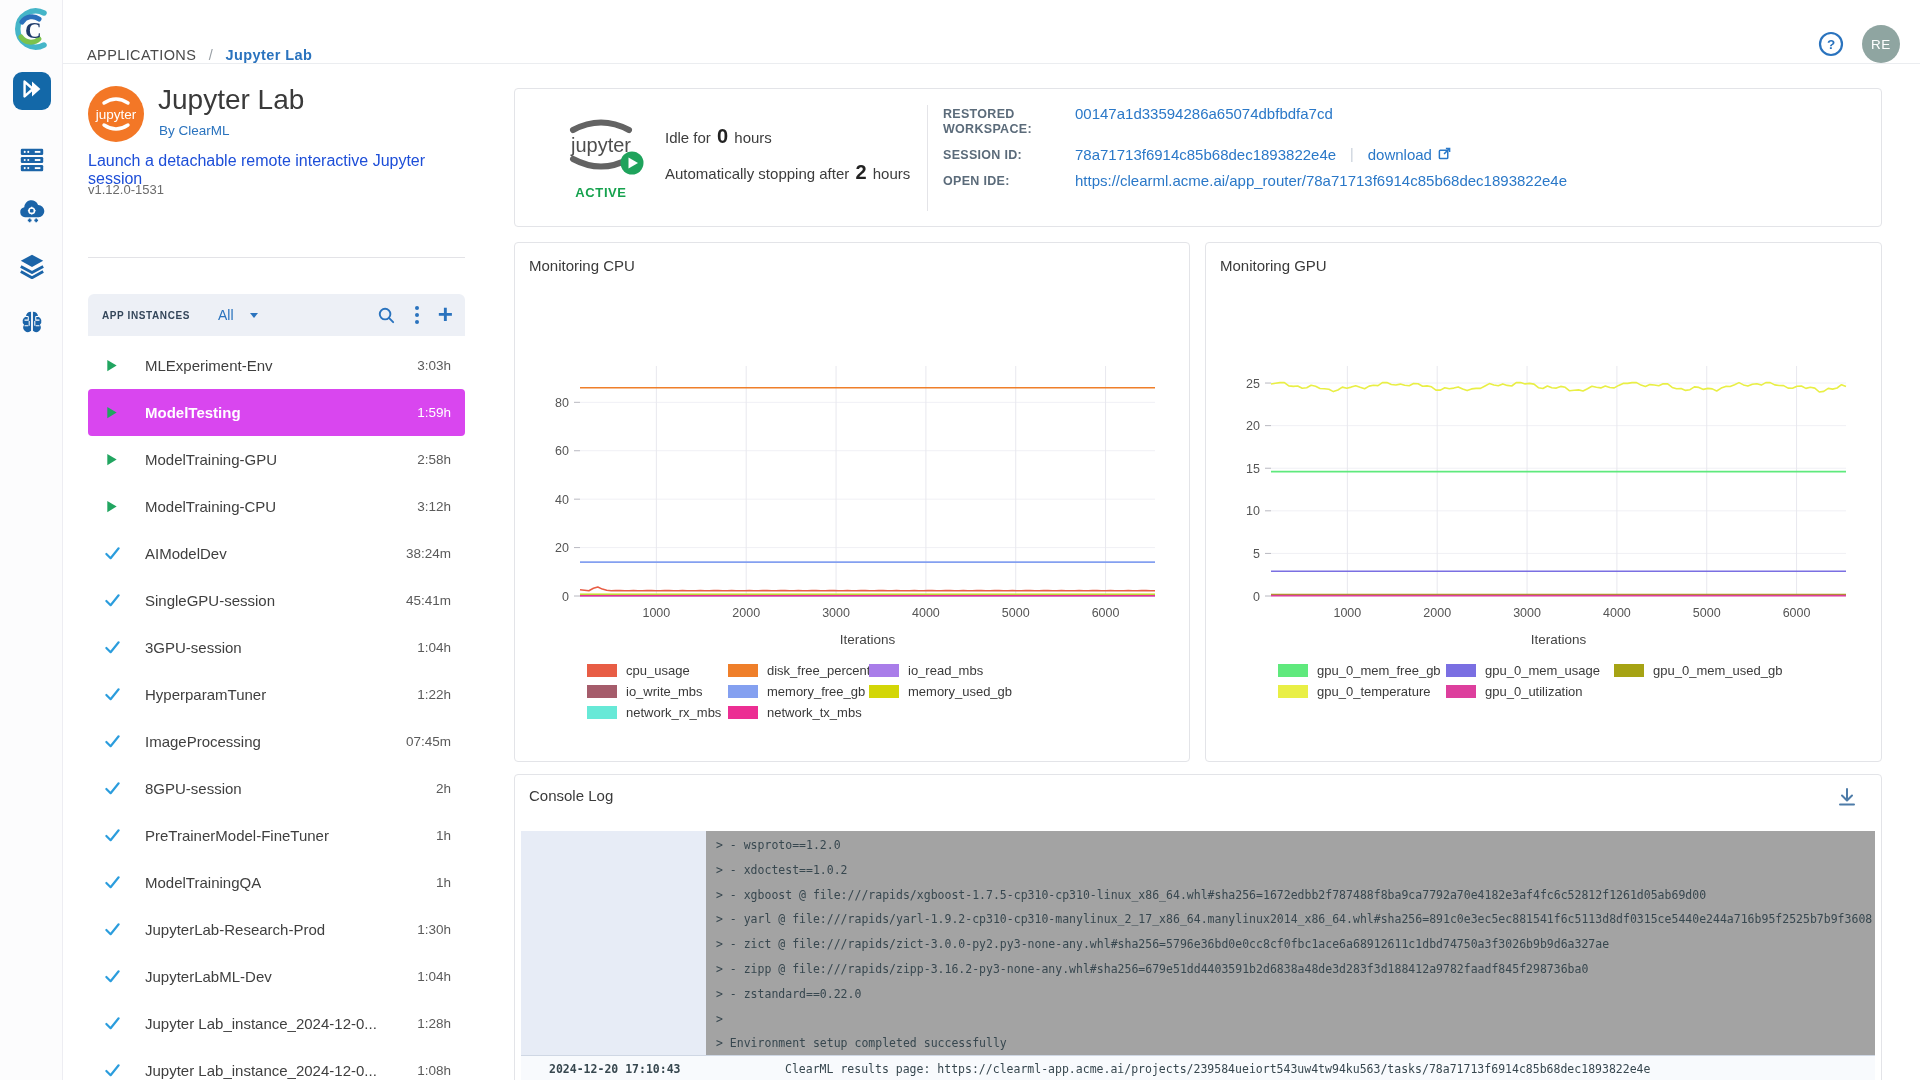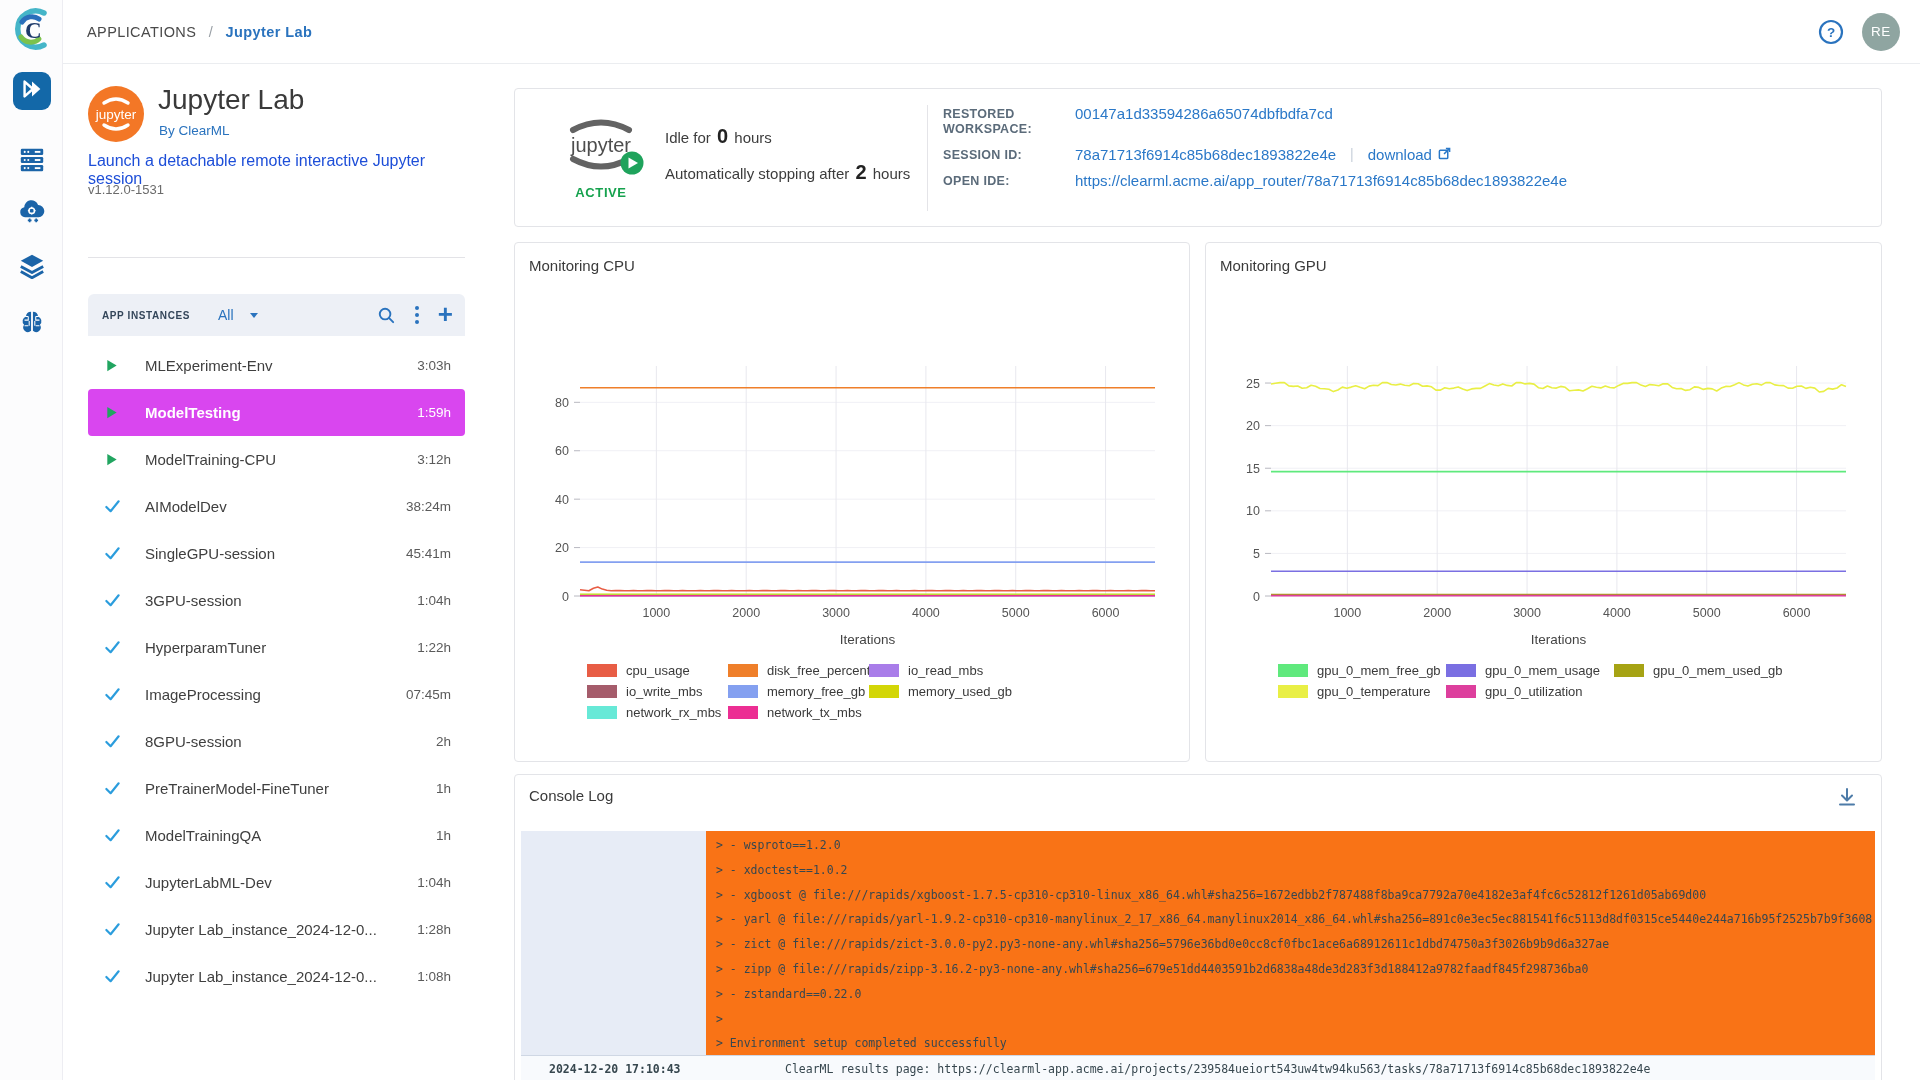--- a/index.html
+++ b/index.html
@@ -6,21 +6,21 @@
   html,body { width:1920px; height:1080px; overflow:hidden; background:#fff;
     font-family:"Liberation Sans", sans-serif; color:#3c3c3c; }
 
   
   .rail { position:absolute; left:0; top:0; width:63px; height:1080px; background:#fcfcfd; border-right:1px solid #ededf2; z-index:5; }
   .rail .logo { position:absolute; left:8px; top:6px; width:46px; height:46px; cursor:pointer; }
   .rail-btn { position:absolute; left:16px; width:32px; height:32px; display:flex; align-items:center; justify-content:center; cursor:pointer; }
   .rail-btn.tile { left:13px; width:38px; height:38px; background:#1368a8; border-radius:9px; }
 
   
-  .topbar { position:absolute; left:63px; top:0; right:0; height:64px; background:#fff; border-bottom:1px solid #ebedf0; display:flex; align-items:center; }
+  .topbar { position:absolute; left:63px; top:0; right:0; height:64px; background:#fff; border-bottom:1px solid #ebedf0; display:flex; align-items:flex-end; }
   .crumb { margin-left:24px; font-size:14.5px; letter-spacing:.4px; }
   .crumb .root { color:#4a4a4a; cursor:pointer; }
   .crumb .sep { color:#9aa0a6; margin:0 8px; }
   .crumb .cur { color:#2a73be; font-weight:bold; }
   .topbar-right { margin-left:auto; margin-right:20px; display:flex; align-items:center; gap:18px; }
   .help { width:26px; height:26px; }
   .avatar { width:38px; height:38px; border-radius:50%; background:#8fa5a1; color:#fff; font-size:13.5px; display:flex; align-items:center; justify-content:center; letter-spacing:.5px; }
 
   
   .leftpanel { position:absolute; left:63px; top:64px; width:427px; height:1016px; background:#fff; }
@@ -75,21 +75,21 @@
   .chart-legend { position:absolute; left:72px; top:420px; display:grid; grid-row-gap:6px; }
   .cpu-card .chart-legend { grid-template-columns:repeat(3,141px); }
   .gpu-card .chart-legend { grid-template-columns:repeat(3,168px); }
   .lg-item { display:flex; align-items:center; }
   .swatch { width:30px; height:13px; margin-right:9px; flex:none; }
   .lg-label { font-size:13px; color:#3a3a3a; white-space:nowrap; }
 
   
   .console-title { position:absolute; left:14px; top:12px; font-size:15px; color:#3a3a3a; }
   .dl-icon { position:absolute; right:22px; top:10px; width:24px; height:24px; cursor:pointer; }
-  .log-area { position:absolute; left:6px; top:56px; width:1354px; height:224px; background:#f97316; overflow:hidden; }
+  .log-area { position:absolute; left:6px; top:56px; width:1354px; height:224px; background:#a3a3a3; overflow:hidden; }
   .gutter { position:absolute; left:0; top:0; width:185px; height:100%; background:#e7ecf6; }
   .log-lines { position:absolute; left:195px; top:2px; right:4px; font-family:"DejaVu Sans Mono", monospace; font-size:11.5px; line-height:24.8px; color:#37474f; white-space:pre; }
   .log-footer { position:absolute; left:6px; top:280px; width:1354px; height:28px; background:#f8fafd; border-top:1px solid #cfd7e4; border-bottom:1px solid #cfd7e4; font-family:"DejaVu Sans Mono", monospace; font-size:11.5px; color:#37474f; }
   .log-footer .ts { position:absolute; left:28px; top:6px;font-weight:bold; }
   .log-footer .txt { position:absolute; left:264px; top:6px; white-space:nowrap; }
 </style>
 </head>
 <body>
 
 <div class="rail">
@@ -231,20 +231,29 @@
           </span>
           <span class="nm">ModelTesting</span>
           <span class="dur">1:59h</span>
         </div>
         <div class="irow">
           <span style="width: 17px; display: flex; align-items: center;">
             <svg viewBox="0 0 16 16" width="15" height="15">
               <path d="M3.5 2 L13.5 8 L3.5 14 Z" fill="#21a560"></path>
             </svg>
           </span>
+          <span class="nm">ModelTraining-GPU</span>
+          <span class="dur">2:58h</span>
+        </div>
+        <div class="irow">
+          <span style="width: 17px; display: flex; align-items: center;">
+            <svg viewBox="0 0 16 16" width="15" height="15">
+              <path d="M3.5 2 L13.5 8 L3.5 14 Z" fill="#21a560"></path>
+            </svg>
+          </span>
           <span class="nm">ModelTraining-CPU</span>
           <span class="dur">3:12h</span>
         </div>
         <div class="irow">
           <span style="width: 17px; display: flex; align-items: center;">
             <svg viewBox="0 0 18 18" width="17" height="17">
               <path d="M2.5 9.5 L7 14 L15.5 3.5" stroke="#2b9ddd" stroke-width="2.3" fill="none" stroke-linecap="round" stroke-linejoin="round"></path>
             </svg>
           </span>
           <span class="nm">AIModelDev</span>
@@ -305,20 +314,29 @@
           <span class="dur">1h</span>
         </div>
         <div class="irow">
           <span style="width: 17px; display: flex; align-items: center;">
             <svg viewBox="0 0 18 18" width="17" height="17">
               <path d="M2.5 9.5 L7 14 L15.5 3.5" stroke="#2b9ddd" stroke-width="2.3" fill="none" stroke-linecap="round" stroke-linejoin="round"></path>
             </svg>
           </span>
           <span class="nm">ModelTrainingQA</span>
           <span class="dur">1h</span>
+        </div>
+        <div class="irow">
+          <span style="width: 17px; display: flex; align-items: center;">
+            <svg viewBox="0 0 18 18" width="17" height="17">
+              <path d="M2.5 9.5 L7 14 L15.5 3.5" stroke="#2b9ddd" stroke-width="2.3" fill="none" stroke-linecap="round" stroke-linejoin="round"></path>
+            </svg>
+          </span>
+          <span class="nm">JupyterLab-Research-Prod</span>
+          <span class="dur">1:30h</span>
         </div>
         <div class="irow">
           <span style="width: 17px; display: flex; align-items: center;">
             <svg viewBox="0 0 18 18" width="17" height="17">
               <path d="M2.5 9.5 L7 14 L15.5 3.5" stroke="#2b9ddd" stroke-width="2.3" fill="none" stroke-linecap="round" stroke-linejoin="round"></path>
             </svg>
           </span>
           <span class="nm">JupyterLabML-Dev</span>
           <span class="dur">1:04h</span>
         </div>

